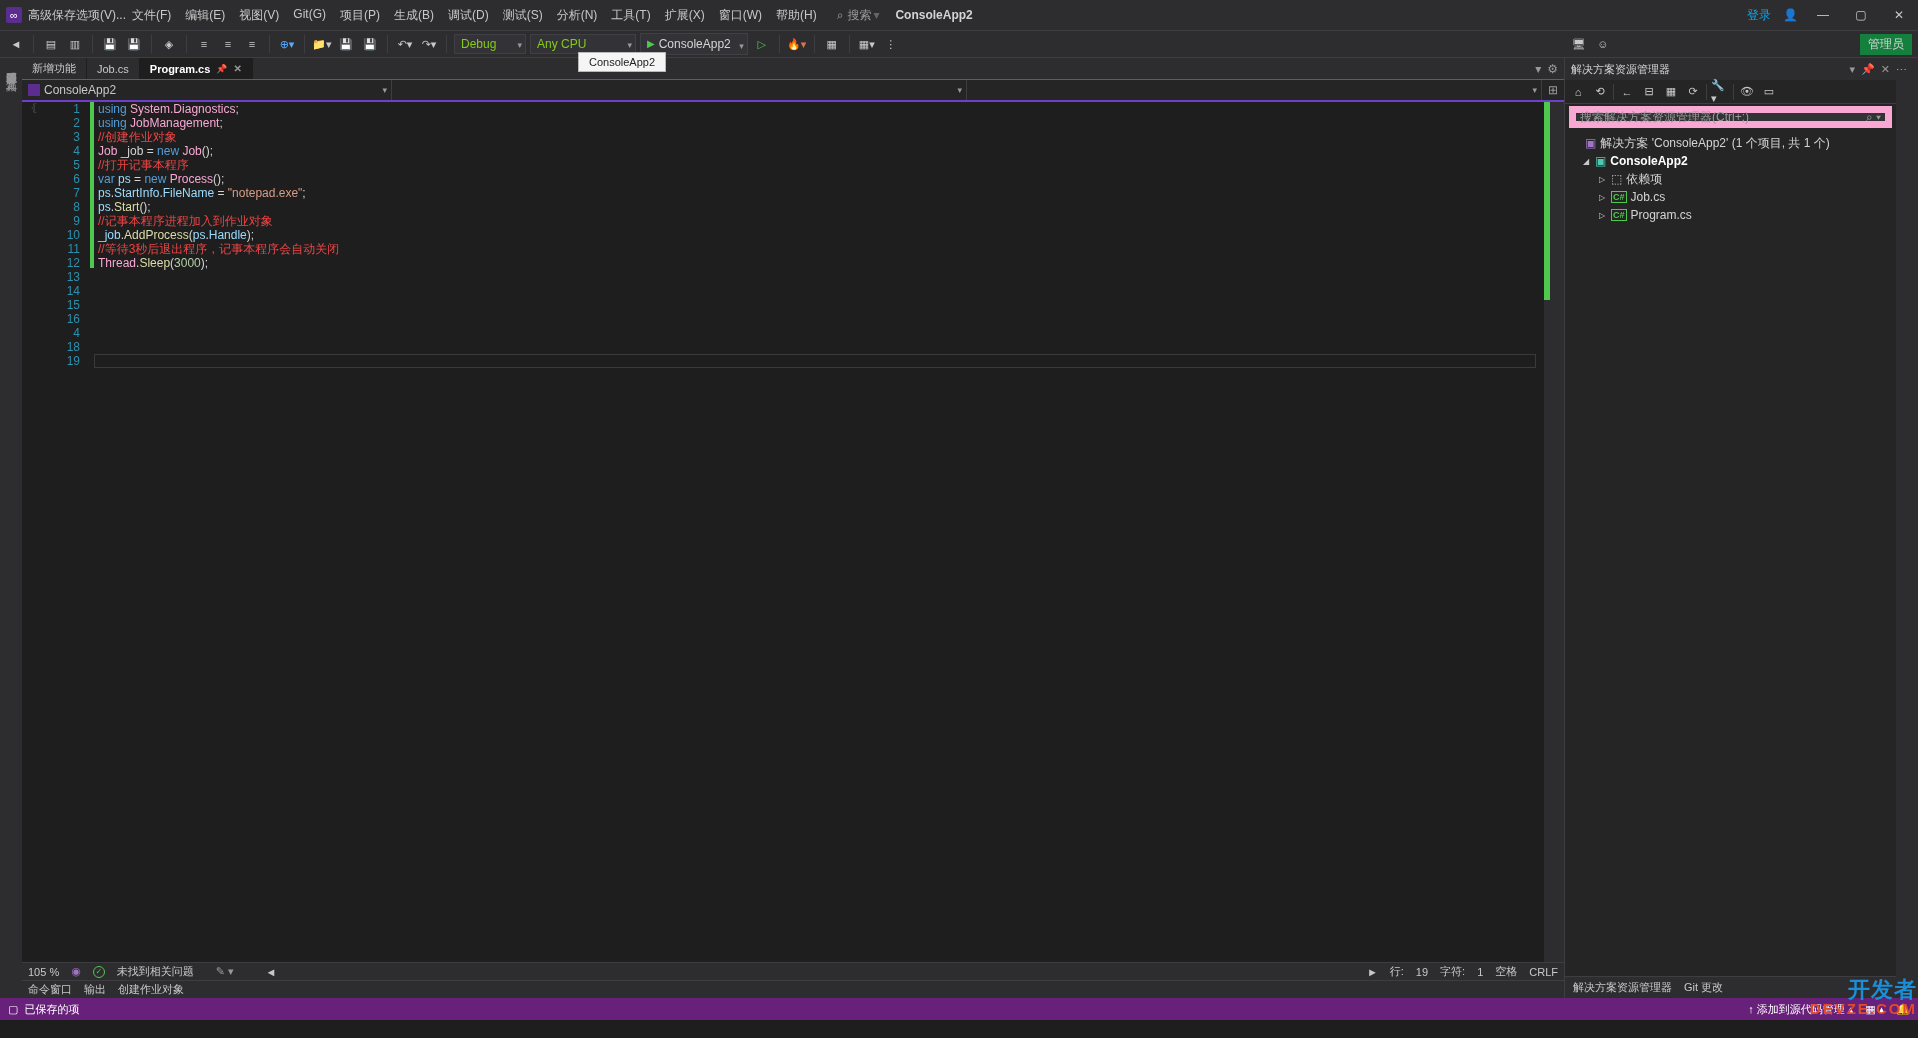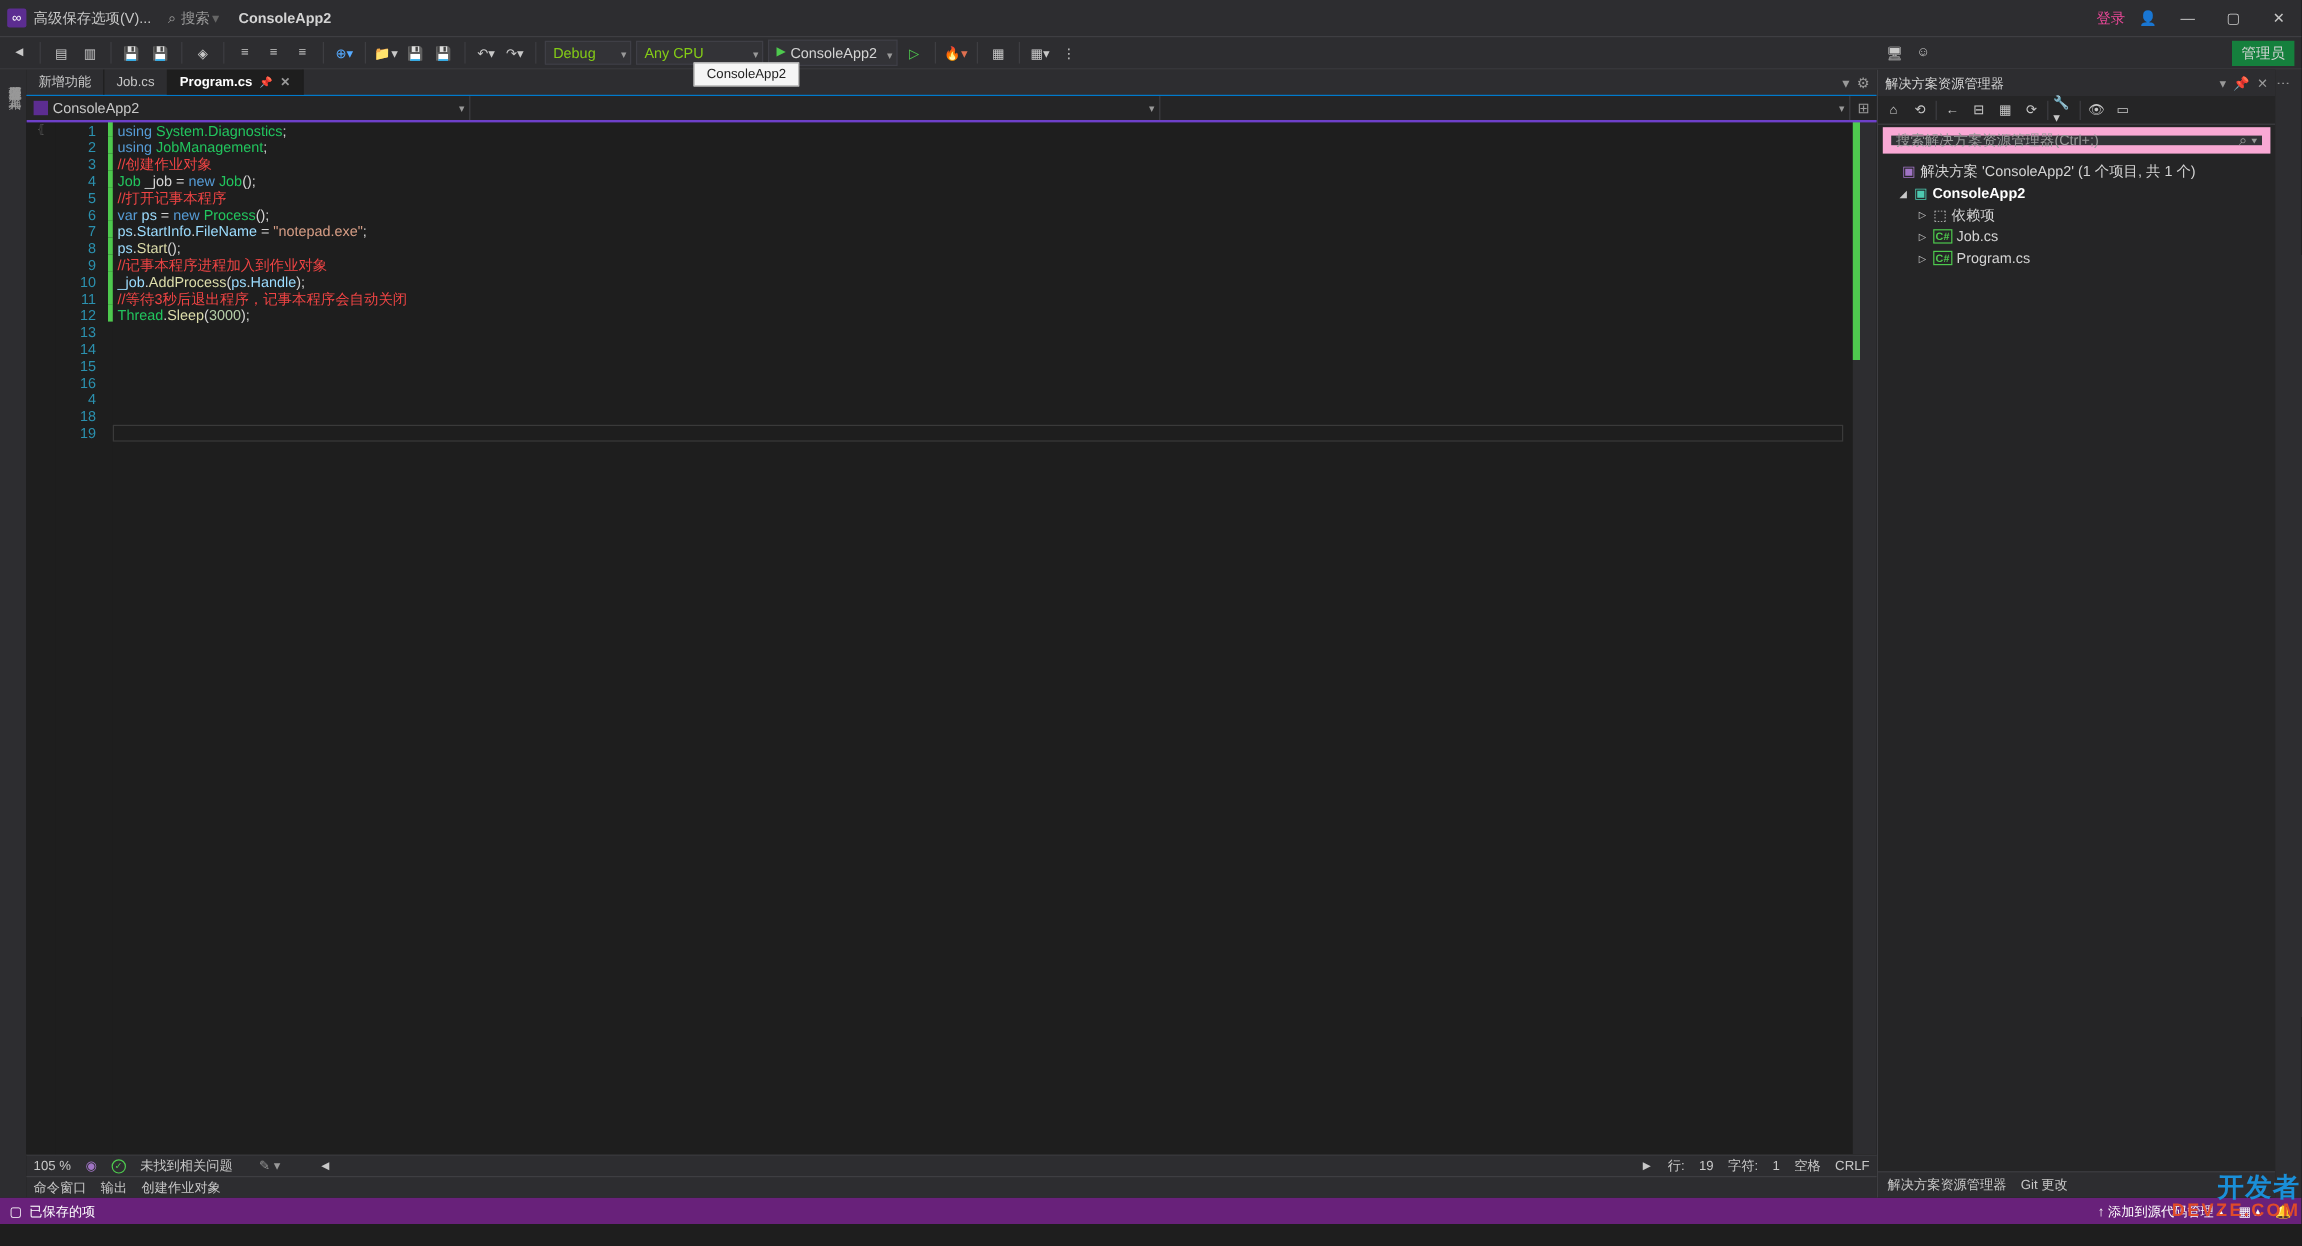--- a/index.html
+++ b/index.html
@@ -6,21 +6,21 @@
 html,body { width:1918px; height:1038px; background:#1e1e1e; color:#d4d4d4; font-size:12px; overflow:hidden; }
 .titlebar { height:30px; background:#2d2d30; display:flex; align-items:center; padding:0 6px; color:#c8c8c8; }
 .titlebar .vs-logo { width:16px; height:16px; background:#5c2d91; border-radius:2px; margin-right:6px; display:flex; align-items:center; justify-content:center; }
 .titlebar .vs-logo::before { content:"∞"; color:#fff; font-size:11px; }
 .menubar { display:flex; gap:2px; }
 .menubar span { padding:4px 6px; cursor:default; }
 .search-area { margin-left:14px; display:flex; align-items:center; color:#999; }
 .search-area .mag { margin-right:4px; }
 .app-title { margin-left:16px; color:#d4d4d4; font-weight:600; }
 .win-controls { margin-left:auto; display:flex; align-items:center; gap:12px; }
-.win-controls .login { color:#ec4899;text-align:right; }
+.win-controls .login { color:#0ea5e9;text-align:right; }
 .win-controls .ico { width:26px; text-align:center; color:#c8c8c8; font-size:12px; }
 .toolbar { height:28px; background:#2d2d30; border-top:1px solid #3e3e42; border-bottom:1px solid #3e3e42; display:flex; align-items:center; padding:0 6px; gap:4px; }
 .toolbar .btn { width:20px; height:20px; display:flex; align-items:center; justify-content:center; color:#c8c8c8; font-size:11px; border-radius:2px; }
 .toolbar .sep { width:1px; height:18px; background:#3e3e42; margin:0 3px; }
 .toolbar .drop { height:20px; background:#333337; border:1px solid #3f3f46; padding:0 16px 0 6px; line-height:18px; position:relative; color:#84cc16; }
 .toolbar .drop::after { content:"▾"; position:absolute; right:3px; top:1px; font-size:9px; color:#999; }
 .toolbar .run-btn { height:22px; background:#333337; border:1px solid #3f3f46; padding:0 16px 0 6px; line-height:20px; position:relative; color:#d4d4d4; display:flex; align-items:center; gap:4px; }
 .toolbar .run-btn .play { color:#4ec94e; font-size:10px; }
 .toolbar .run-btn::after { content:"▾"; position:absolute; right:3px; top:2px; font-size:9px; color:#999; }
 .toolbar .admin-btn { margin-left:auto; background:#15803d; padding:2px 8px; color:#d4d4d4; }
@@ -41,21 +41,21 @@
 .nav-bar .dd .proj-ico { width:12px; height:12px; background:#5c2d91; margin-right:4px; display:inline-block; }
 .code-wrap { flex:1; display:flex; background:#1e1e1e; position:relative; overflow:hidden; }
 .code-top-accent { position:absolute; left:0; right:0; top:0; height:2px; background:#6e40c9; }
 .glyph { width:24px; background:#1e1e1e; padding-top:2px; text-align:center; color:#555; font-size:10px; }
 .linenums { width:44px; background:#1e1e1e; text-align:right; padding:2px 10px 0 0; color:#2b91af; font-size:12px; font-family:Consolas,monospace; }
 .linenums div { height:14px; line-height:14px; }
 .change-bar { width:4px; background:#1e1e1e; }
 .change-bar .g { background:#4ec94e; width:4px; }
 .code { flex:1; padding:2px 4px 0 4px; font-family:Consolas,monospace; font-size:12px; line-height:14px; white-space:pre; position:relative; }
 .code .line { height:14px; }
-.kw { color:#569cd6; } .cls { color:#22c55e; } .fn { color:#dcdcaa; } .str { color:#d69d85; } .com { color:#ef4444; } .num { color:#b5cea8; } .var { color:#9cdcfe; } .plain { color:#d4d4d4; }
+.kw { color:#569cd6; } .cls { color:#f9a8d4; } .fn { color:#dcdcaa; } .str { color:#d69d85; } .com { color:#ef4444; } .num { color:#b5cea8; } .var { color:#9cdcfe; } .plain { color:#d4d4d4; }
 .cursor-line { position:absolute; left:0; right:8px; height:14px; border:1px solid #3a3a3a; box-sizing:border-box; }
 .scroll-right { width:14px; background:#2d2d30; }
 .minimap-bar { width:6px; background:#2d2d30; }
 .minimap-bar .seg { width:6px; background:#4ec94e; }
 .side-panel { width:332px; background:#252526; display:flex; flex-direction:column; border-left:1px solid #3e3e42; }
 .panel-title { height:22px; background:#2d2d30; display:flex; align-items:center; padding:0 6px; color:#d4d4d4; font-size:11px; }
 .panel-title .tools { margin-left:auto; display:flex; gap:6px; color:#999; }
 .panel-toolbar { height:24px; display:flex; align-items:center; gap:4px; padding:0 4px; background:#252526; border-bottom:1px solid #3e3e42; }
 .panel-toolbar .tico { width:18px; height:18px; display:flex; align-items:center; justify-content:center; color:#c8c8c8; font-size:11px; }
 .panel-toolbar .vsep { width:1px; height:16px; background:#3e3e42; }
@@ -78,20 +78,35 @@
 .watermark { position:absolute; right:1px; bottom:22px; text-align:right; font-weight:bold; line-height:1; z-index:5; }
 .watermark .l1 { color:#1a8fd8; font-size:22px; letter-spacing:1px; }
 .watermark .l2 { color:#e04b2a; font-size:15px; letter-spacing:2px; }
 </style>
 </head>
 <body>
 
 <div class="titlebar">
   <div class="vs-logo"></div>
   <span>高级保存选项(V)...</span>
+  <div class="menubar" id="menubar">
+      <span>文件(F)</span>
+      <span>编辑(E)</span>
+      <span>视图(V)</span>
+      <span>Git(G)</span>
+      <span>项目(P)</span>
+      <span>生成(B)</span>
+      <span>调试(D)</span>
+      <span>测试(S)</span>
+      <span>分析(N)</span>
+      <span>工具(T)</span>
+      <span>扩展(X)</span>
+      <span>窗口(W)</span>
+      <span>帮助(H)</span>
+    </div>
   <div class="search-area">
     <span class="mag">⌕</span>
     <span>搜索</span>
     <span style="margin-left:2px;color:#666">▾</span>
   </div>
   <span class="app-title">ConsoleApp2</span>
   <div class="win-controls">
     <span class="login">登录</span>
     <span>👤</span>
     <span class="ico">―</span>

